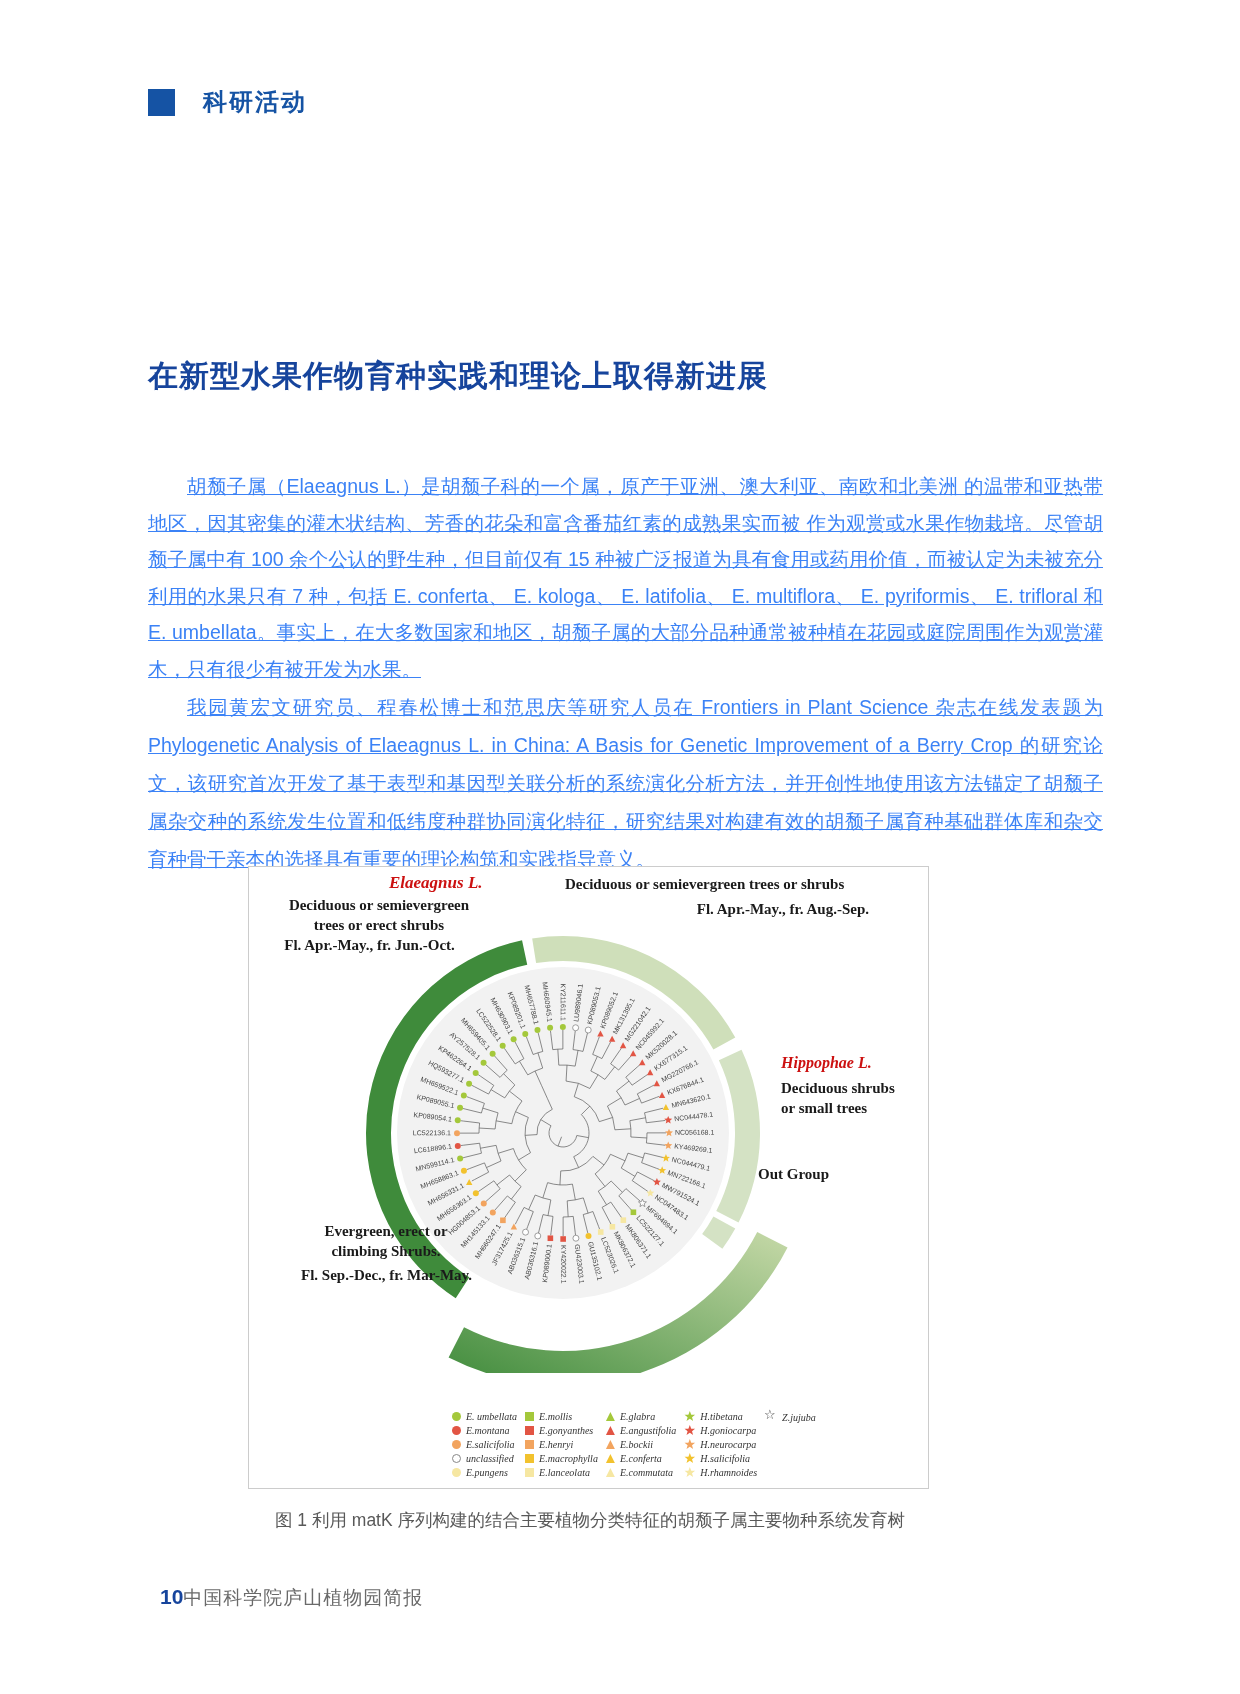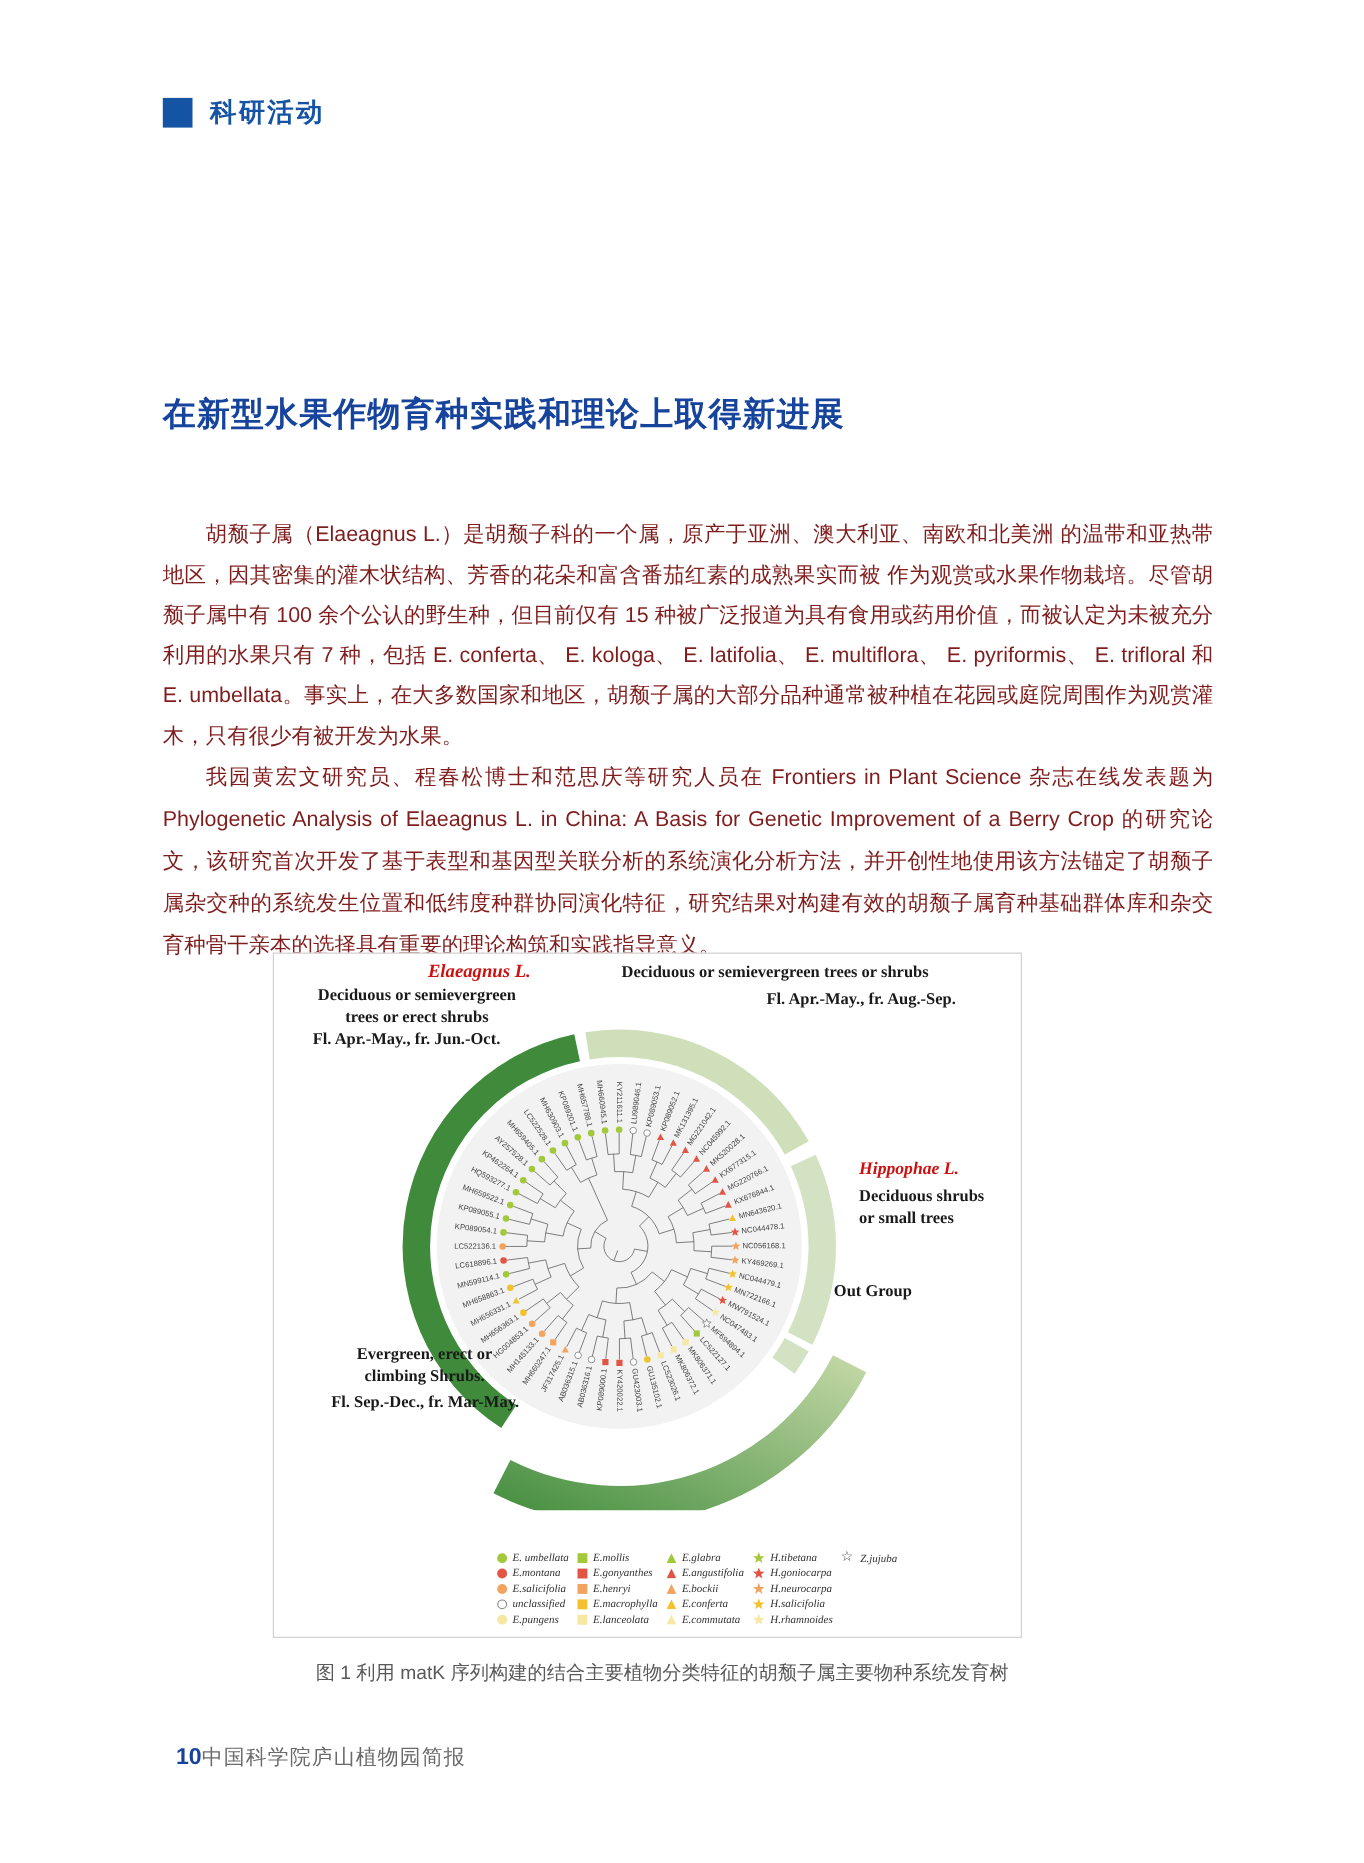--- a/index.html
+++ b/index.html
@@ -1,27 +1,27 @@
 <!DOCTYPE html>
 <html><head>
 <meta charset="utf-8">
 <style>
   html,body{margin:0;padding:0;background:#ffffff;}
   .page{position:relative;width:1240px;height:1694px;background:#fff;overflow:hidden;
         font-family:"Liberation Sans",sans-serif;}
   
   .sec-header{position:absolute;left:148px;top:86px;display:flex;align-items:center;}
   .sec-square{width:27px;height:27px;background:#1553a4;}
-  .sec-label{margin-left:16px;font-size:24px;font-weight:bold;color:#1553a4;letter-spacing:2px;}
+  .sec-label{margin-left:28px;font-size:24px;font-weight:bold;color:#1553a4;letter-spacing:2px;}
   
   .art-title{position:absolute;left:148px;top:336px;width:960px;font-size:30px;font-weight:bold;
              color:#16449c;letter-spacing:1px;}
   
-  .art-body{position:absolute;left:148px;top:468px;width:955px;font-size:19.5px;color:#7f1d1d;
-            line-height:36.5px;text-align:justify;}
+  .art-body{position:absolute;left:148px;top:468px;width:955px;font-size:19.5px;color:#3b82f6;
+            line-height:36.5px;text-align:justify;text-decoration:underline;}
   .art-body p{margin:0;text-indent:2em;}
   .art-body p + p{margin-top:1px;line-height:38px;}
   
   .fig-box{position:absolute;left:248px;top:866px;width:679px;height:621px;border:1px solid #cccccc;
            background:#fff;}
   .fig-label{position:absolute;font-family:"Liberation Serif",serif;font-weight:bold;color:#1a1a1a;
              font-size:15px;line-height:20px;white-space:nowrap;}
   .fig-label.center{text-align:center;white-space:normal;}
   .red-genus{color:#cc1111;font-style:italic;font-size:17px;}
   .genus-el{left:140px;top:6px;width:170px;}
@@ -41,21 +41,21 @@
   .legend-item{display:flex;align-items:center;gap:5px;white-space:nowrap;
                font-family:"Liberation Serif",serif;font-style:italic;font-size:10px;color:#333;}
   .mk{display:inline-block;width:9px;height:9px;flex:0 0 9px;}
   .mk.circle{border-radius:50%;}
   .mk.circle-open{border-radius:50%;background:#fff !important;border:1px solid #888;box-sizing:border-box;}
   .mk.triangle{clip-path:polygon(50% 0,100% 100%,0 100%);}
   .mk.star{clip-path:polygon(50% 0%,63% 34%,98% 35%,70% 57%,80% 91%,50% 70%,20% 91%,30% 57%,2% 35%,37% 34%);width:11px;height:11px;flex:0 0 11px;}
   .mk.star-open{background:transparent !important;width:12px;height:12px;flex:0 0 12px;position:relative;}
   .mk.star-open::before{content:"☆";position:absolute;left:-1px;top:-4px;font-size:13px;color:#444;font-style:normal;}
   
-  .fig-caption{position:absolute;left:0;top:1508px;width:1180px;text-align:center;font-size:17.5px;color:#595959;margin-left:12px;}
+  .fig-caption{position:absolute;left:0;top:1508px;width:1180px;text-align:center;font-size:17.5px;color:#595959;}
   .page-footer{position:absolute;left:160px;top:1585px;display:flex;align-items:baseline;}
   .page-num{font-size:21px;font-weight:bold;color:#16449c;}
   .pub-name{font-size:19px;color:#6a6a6a;letter-spacing:1px;}
 </style>
 </head>
 <body>
 
 <div class="page">
 
   <div class="sec-header">

